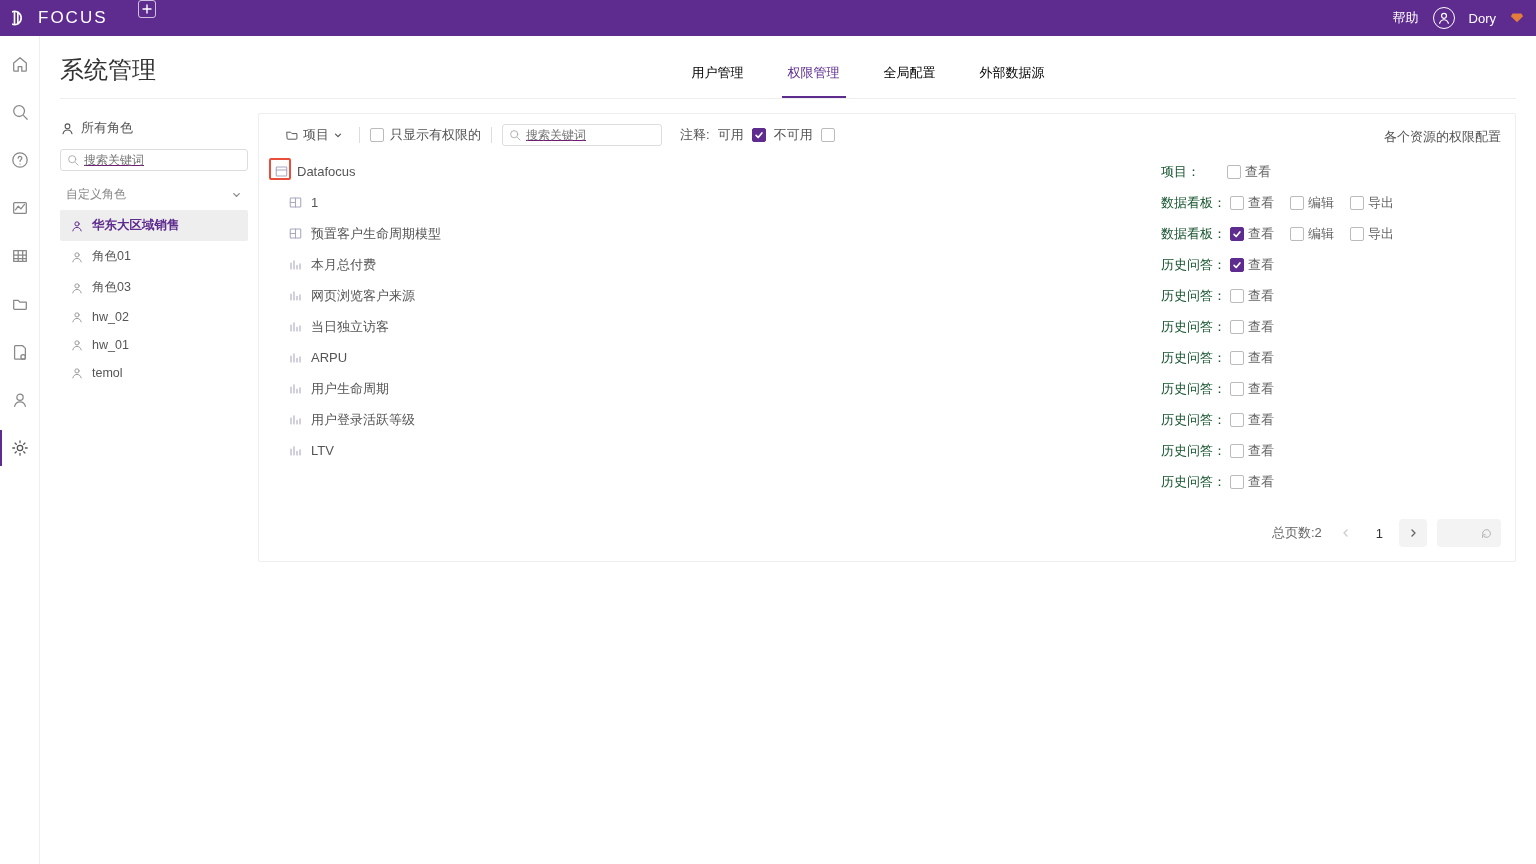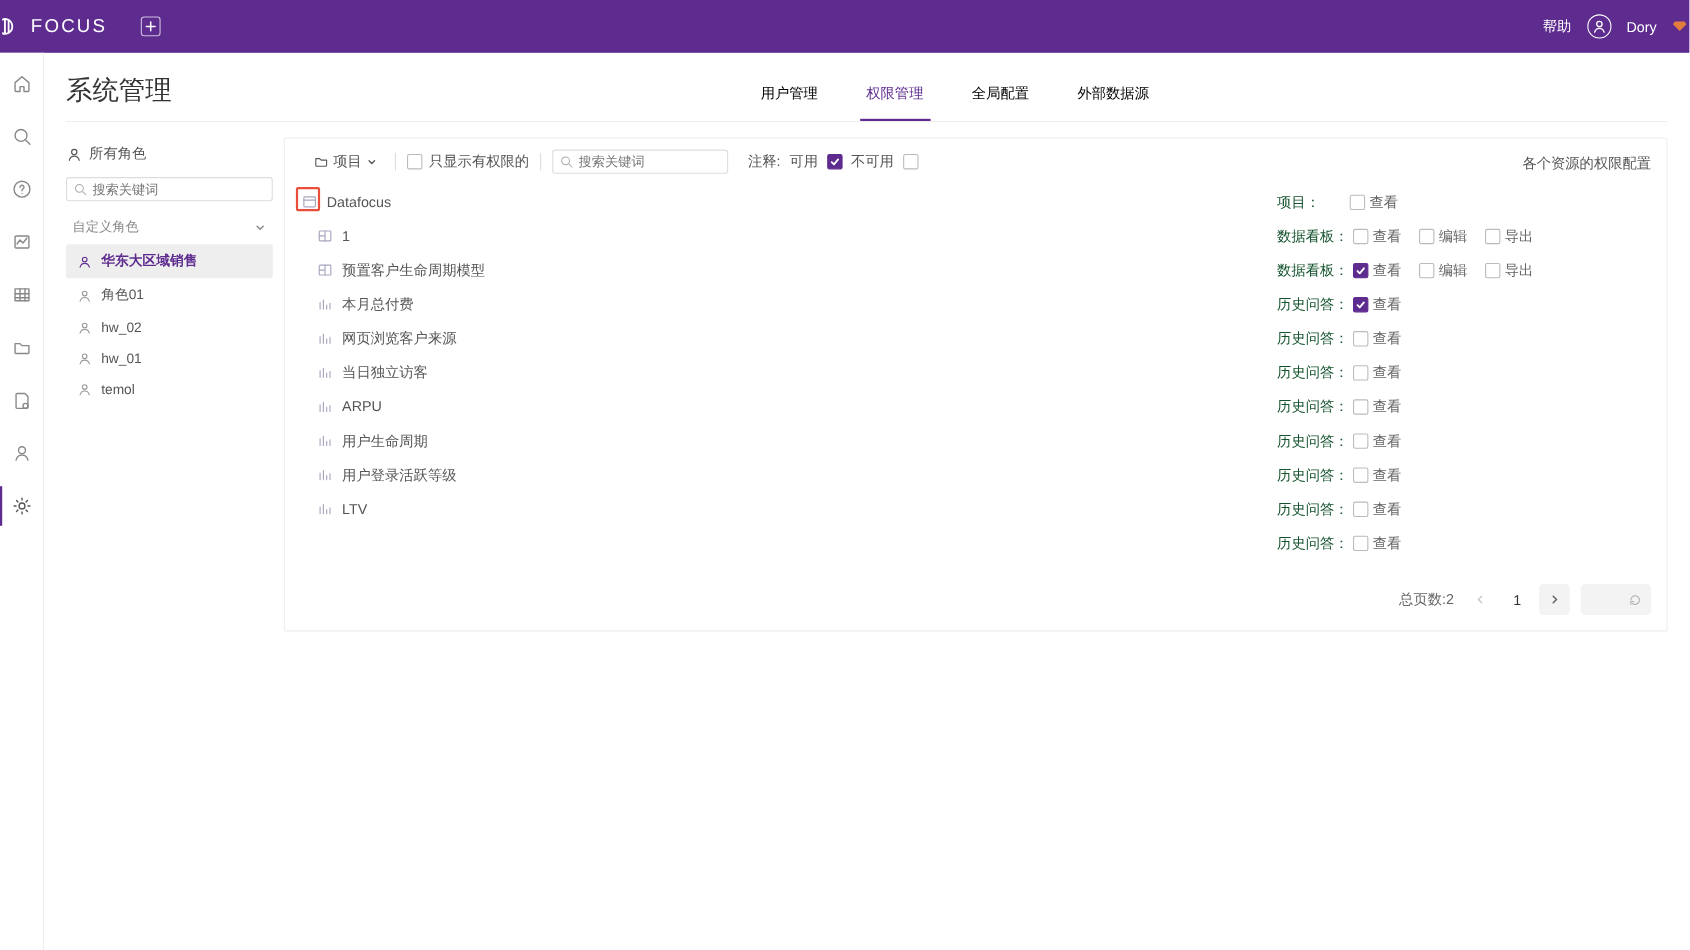--- a/index.html
+++ b/index.html
@@ -1,19 +1,19 @@
 <!DOCTYPE html>
 <html><head>
 <meta charset="utf-8">
 <style>
   * { box-sizing: border-box; margin: 0; padding: 0; }
   body { font-family: "Microsoft YaHei", "PingFang SC", Arial, sans-serif; font-size: 13px; color: #555; background: #fff; }
   
   
-  .top-bar { background: #5e2b8f; height: 48px; display: flex; align-items: center; padding: 0 2px; color: #fff; }
+  .top-bar { background: #5e2b8f; height: 36px; display: flex; padding: 0 12px; color: #fff; }
   .logo-wrap { display: flex; align-items: center; gap: 6px; }
   .logo-mark svg { display: block; }
   .logo-text { letter-spacing: 2px; font-size: 17px; font-weight: 500; }
   .plus-btn { margin-left: 30px; border: 1px solid rgba(255,255,255,0.7); width: 18px; height: 18px; display: flex; align-items: center; justify-content: center; border-radius: 3px; cursor: pointer; }
   .top-right { margin-left: auto; display: flex; align-items: center; gap: 14px; font-size: 13px; }
   .avatar-circ { width: 22px; height: 22px; border: 1.5px solid #fff; border-radius: 50%; display: flex; align-items: center; justify-content: center; }
   .gem-icon { color: #e27d3b; }
   
   
   .layout { display: flex; height: calc(100vh - 36px); }
@@ -31,21 +31,21 @@
   
   .tab-row { display: flex; justify-content: center; border-bottom: 1px solid #eee; margin-top: -40px; padding-left:160px; }
   .tab { padding: 6px 6px 14px 6px; margin: 0 16px; font-size: 13px; color: #000000; cursor: pointer; }
   .tab.active { color: #5e2b8f; border-bottom: 2px solid #5e2b8f; font-weight: 500; }
   
   
   .content { display: flex; gap: 10px; margin-top: 14px; }
   .sidebar { width: 188px; flex-shrink: 0; }
   .side-header { display: flex; align-items: center; gap: 6px; padding: 6px 0; color: #555; font-size: 13px; }
   .search-box { display: flex; align-items: center; border: 1px solid #ddd; border-radius: 3px; padding: 3px 6px; margin: 6px 0 10px 0; }
-  .search-box input { border: none; outline: none; width: 100%; font-size: 12px; color: #14532d; }
+  .search-box input { border: none; outline: none; width: 100%; font-size: 12px; color: #701a75; text-decoration: underline; }
   .search-box svg { color: #aaa; margin-right: 4px; flex-shrink: 0; }
   .group-header { display: flex; align-items: center; justify-content: space-between; padding: 5px 6px; color: #888; font-size: 12px; cursor: pointer; }
   .role-list { margin-top: 2px; }
   .role-item { display: flex; align-items: center; gap: 8px; padding: 7px 8px 7px 10px; font-size: 12.5px; color: #555; cursor: pointer; border-radius: 2px; }
   .role-item.selected { background: #eee; color: #5e2b8f; font-weight: 700; }
   .role-item svg { color: #999; flex-shrink: 0; }
   .role-item.selected svg { color: #5e2b8f; }
   
   
   .rights-panel { flex: 1; border: 1px solid #eee; border-radius: 2px; padding: 0; }
@@ -219,20 +219,27 @@
                 <circle cx="10" cy="7" r="3"></circle>
                 <path d="M4 17c1-4 4-5 6-5s5 1 6 5"></path>
               </svg>
               <span>角色01</span>
             </div>
             <div class="role-item">
               <svg class="stroke" width="14" height="14" viewBox="0 0 20 20">
                 <circle cx="10" cy="7" r="3"></circle>
                 <path d="M4 17c1-4 4-5 6-5s5 1 6 5"></path>
               </svg>
+              <span>角色03</span>
+            </div>
+            <div class="role-item">
+              <svg class="stroke" width="14" height="14" viewBox="0 0 20 20">
+                <circle cx="10" cy="7" r="3"></circle>
+                <path d="M4 17c1-4 4-5 6-5s5 1 6 5"></path>
+              </svg>
               <span>hw_02</span>
             </div>
             <div class="role-item">
               <svg class="stroke" width="14" height="14" viewBox="0 0 20 20">
                 <circle cx="10" cy="7" r="3"></circle>
                 <path d="M4 17c1-4 4-5 6-5s5 1 6 5"></path>
               </svg>
               <span>hw_01</span>
             </div>
             <div class="role-item">

